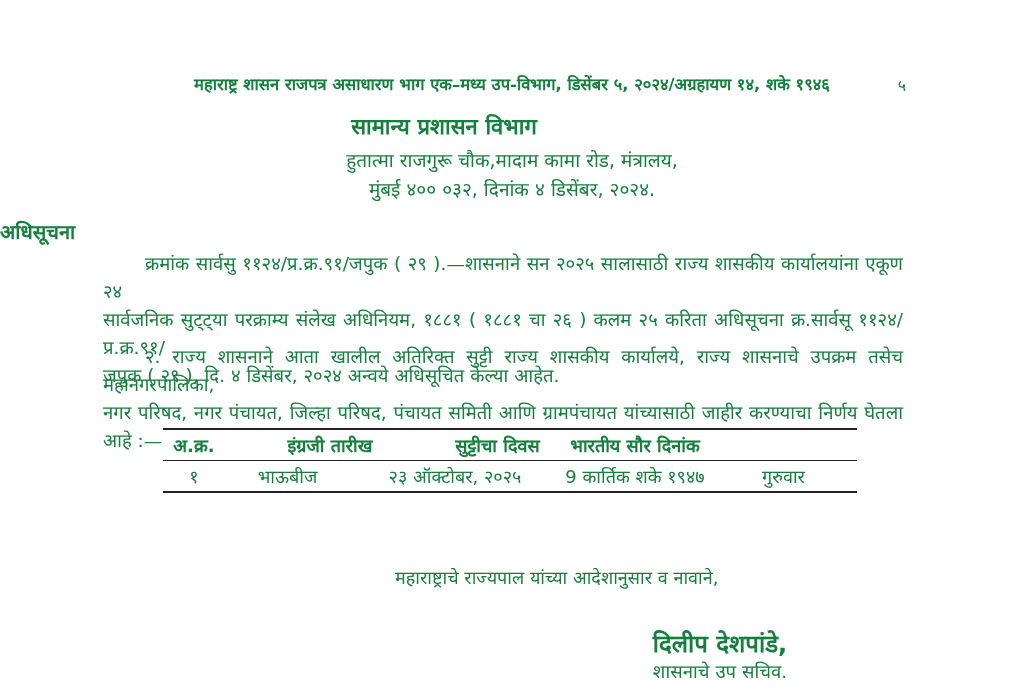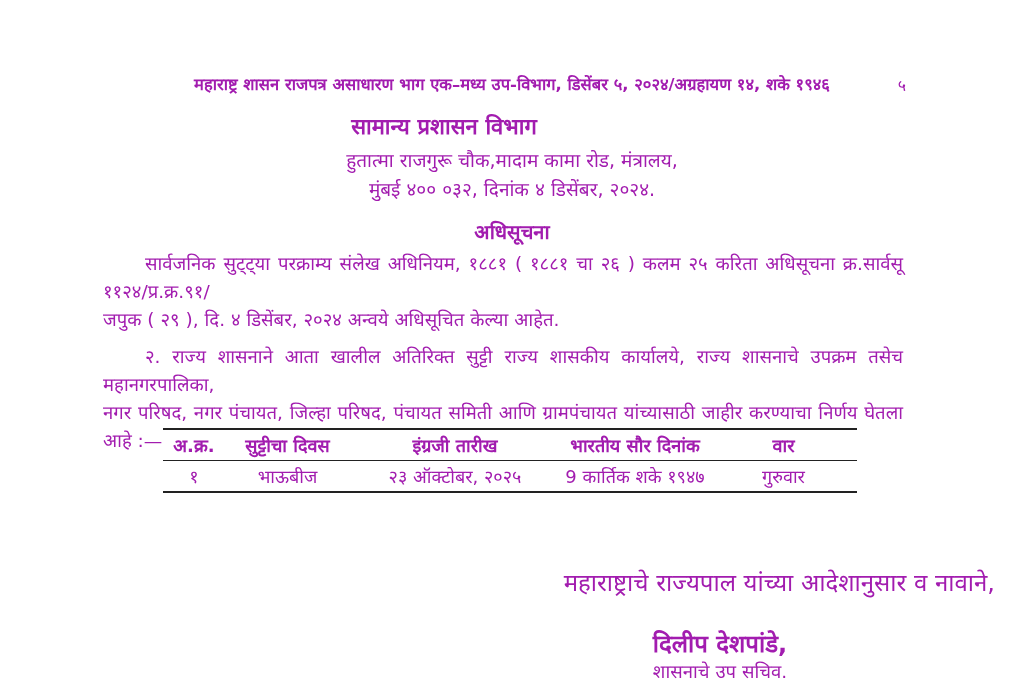--- a/index.html
+++ b/index.html
@@ -1,53 +1,53 @@
 <!DOCTYPE html>
 <html><head>
 <meta charset="utf-8">
 <style>
   html,body{margin:0;padding:0;background:#ffffff;}
   .page{
     position:relative;width:1024px;height:696px;background:#ffffff;
-    color:#a21caf;font-family:"DejaVu Sans",sans-serif;overflow:hidden;
+    color:#15803d;font-family:"DejaVu Sans",sans-serif;overflow:hidden;
   }
   .masthead{
     position:absolute;top:72px;left:0;width:1024px;text-align:center;
     font-size:16.5px;font-weight:700;white-space:nowrap;
   }
   .pagenum{position:absolute;top:74px;right:118px;font-size:16px;}
   .dept{
     position:absolute;top:110px;left:0;width:888px;text-align:center;
     font-size:22px;font-weight:700;
   }
   .addr{
     position:absolute;top:146px;left:0;width:1024px;text-align:center;
     font-size:19px;line-height:29px;
   }
   .heading{
-    position:absolute;top:218px;left:0;width:1024px;text-align:center;
+    position:absolute;top:218px;left:0;width:1024px;text-align:left;
     font-size:20px;font-weight:700;
   }
   .para{position:absolute;left:103px;width:800px;font-size:18.5px;line-height:28px;}
   .para1{top:250px;}
   .para2{top:343px;}
   .para .line{text-align:justify;text-align-last:justify;}
   .para .line:last-child{text-align-last:left;}
   .para .line:first-child{text-indent:42px;}
   .table{
     position:absolute;left:163px;top:428px;width:694px;
     border-top:2px solid #222;border-bottom:2px solid #222;font-size:18px;
   }
   .trow{display:flex;height:30px;align-items:center;}
   .trow.head{font-weight:700;border-bottom:1.5px solid #222;}
   .tcell{text-align:center;}
   .c0{width:62px;} .c1{width:125px;} .c2{width:210px;} .c3{width:150px;} .c4{width:147px;}
   .byorder{
-    position:absolute;top:565px;left:395px;width:600px;text-align:right;
-    font-size:24px;white-space:nowrap;
+    position:absolute;top:565px;left:395px;width:600px;text-align:left;
+    font-size:18px;white-space:nowrap;
   }
   .sigblock{position:absolute;top:630px;left:520px;width:400px;text-align:center;line-height:28px;}
   .signame{font-size:24px;font-weight:700;}
   .sigdesig{font-size:18.5px;}
 </style>
 </head>
 <body>
 
 <div class="page">
 
@@ -58,36 +58,36 @@
   <div class="dept">सामान्य प्रशासन विभाग</div>
 
   <div class="addr">
       <div class="addr-line">हुतात्मा राजगुरू चौक,मादाम कामा रोड, मंत्रालय,</div>
       <div class="addr-line">मुंबई ४०० ०३२, दिनांक ४ डिसेंबर, २०२४.</div>
     </div>
 
   <div class="heading">अधिसूचना</div>
 
   <div class="para para1">
+      <div class="line">क्रमांक सार्वसु ११२४/प्र.क्र.९१/जपुक ( २९ ).—शासनाने सन २०२५ सालासाठी राज्य शासकीय कार्यालयांना एकूण २४</div>
       <div class="line">सार्वजनिक सुट्ट्या परक्राम्य संलेख अधिनियम, १८८१ ( १८८१ चा २६ ) कलम २५ करिता अधिसूचना क्र.सार्वसू ११२४/प्र.क्र.९१/</div>
       <div class="line">जपुक ( २९ ), दि. ४ डिसेंबर, २०२४ अन्वये अधिसूचित केल्या आहेत.</div>
     </div>
 
   <div class="para para2">
       <div class="line">२. राज्य शासनाने आता खालील अतिरिक्त सुट्टी राज्य शासकीय कार्यालये, राज्य शासनाचे उपक्रम तसेच महानगरपालिका,</div>
       <div class="line">नगर परिषद, नगर पंचायत, जिल्हा परिषद, पंचायत समिती आणि ग्रामपंचायत यांच्यासाठी जाहीर करण्याचा निर्णय घेतला आहे :—</div>
     </div>
 
   <div class="table">
       <div class="trow head">
         <div class="tcell c0">अ.क्र.</div>
+        <div class="tcell c2">इंग्रजी तारीख</div>
         <div class="tcell c1">सुट्टीचा दिवस</div>
-        <div class="tcell c2">इंग्रजी तारीख</div>
         <div class="tcell c3">भारतीय सौर दिनांक</div>
-        <div class="tcell c4">वार</div>
       </div>
       <div class="trow">
         <div class="tcell c0">१</div>
         <div class="tcell c1">भाऊबीज</div>
         <div class="tcell c2">२३ ऑक्टोबर, २०२५</div>
         <div class="tcell c3">9 कार्तिक शके १९४७</div>
         <div class="tcell c4">गुरुवार</div>
       </div>
     </div>
 

